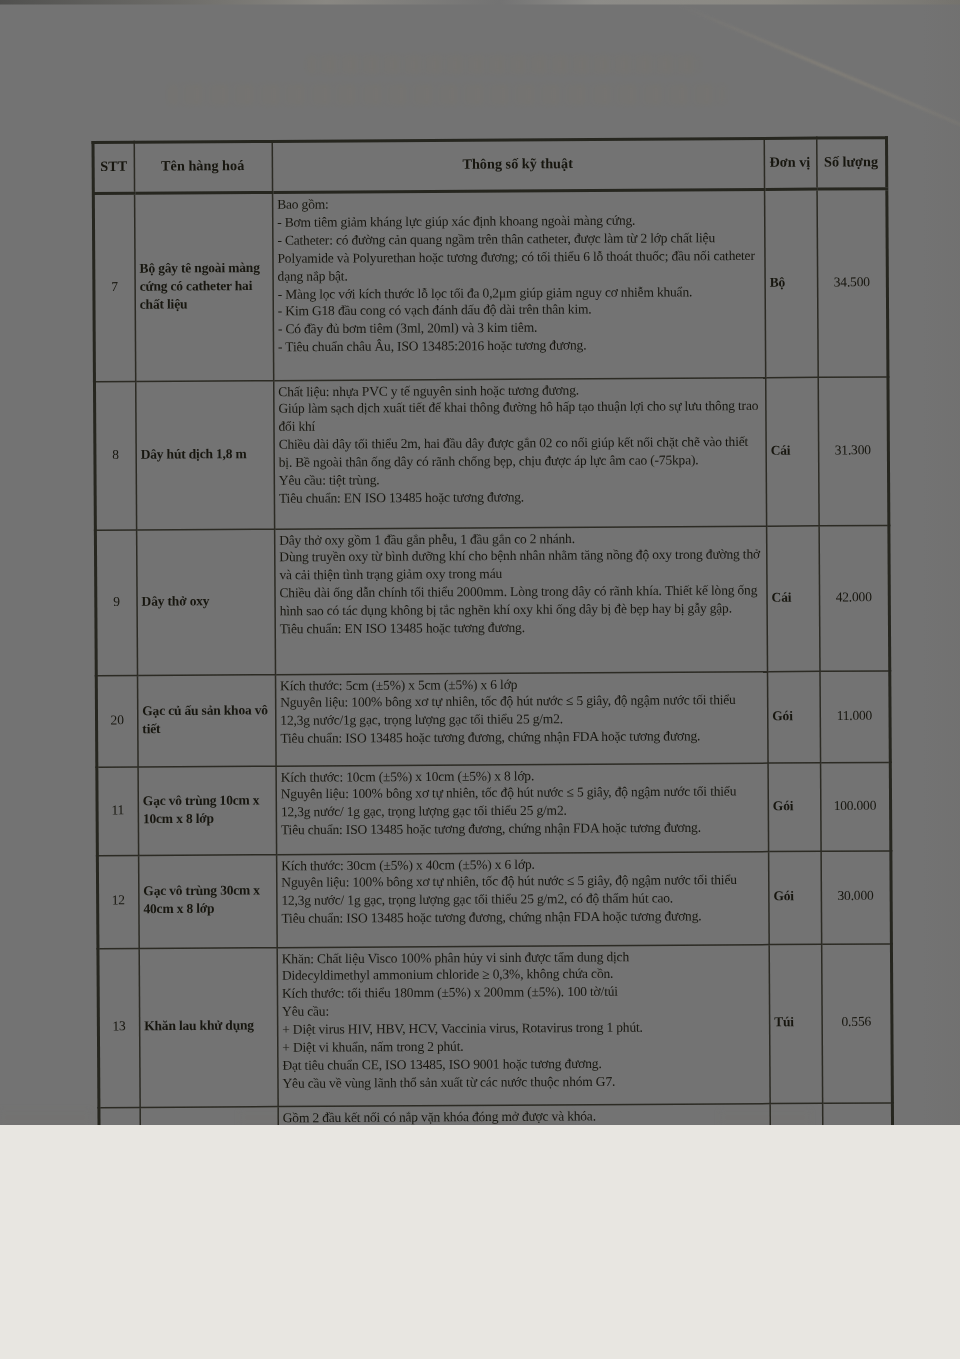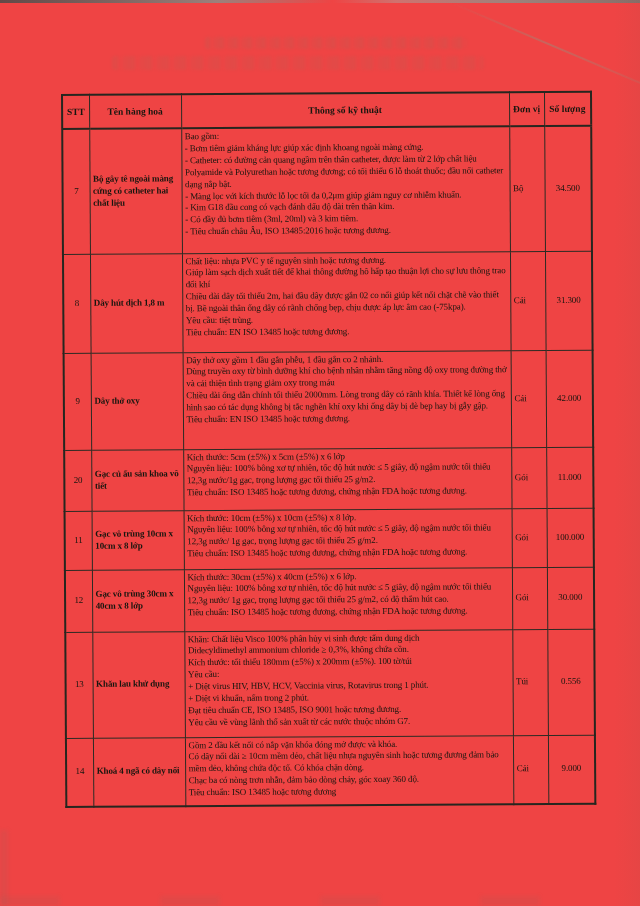--- a/index.html
+++ b/index.html
@@ -3,23 +3,23 @@
 <meta charset="utf-8">
 <style>
   html, body {
     margin: 0;
     padding: 0;
     background: #e8e6e1;
   }
   .screen {
     position: relative;
     width: 640px;
-    height: 906px;
+    height: 750px;
     overflow: hidden;
-    background: #ef4444;
+    background: #737373;
     font-family: "Liberation Serif", "DejaVu Serif", serif;
   }
   
   .scan-top-edge {
     position: absolute;
     top: 0; left: 0;
     width: 100%; height: 3px;
     background: linear-gradient(90deg,
       #4a4a48 0%, #6b6a66 18%, #8d8b85 34%, rgba(160,158,150,0) 52%,
       rgba(170,168,160,0.55) 62%, #8f8d86 80%, #77756f 100%);
@@ -110,21 +110,21 @@
   }
   table.goods td {
     font-size: 9px;
     line-height: 11.9px;
     letter-spacing: -0.12px;
     padding: 2px 3px;
   }
   td.cell-stt  { text-align: center; vertical-align: middle; }
   td.cell-name { vertical-align: middle; padding-left: 4px; font-weight: bold; }
   td.cell-spec { vertical-align: top; white-space: pre-line; padding-left: 4px; padding-top: 1px; }
-  td.cell-unit { vertical-align: middle; padding-left: 4px; }
+  td.cell-unit { vertical-align: middle; padding-left: 4px; font-weight: bold; }
   td.cell-qty  { text-align: center; vertical-align: middle; padding-right: 3px; }
 
   tbody tr:nth-child(1) { height: 125px; }
   tbody tr:nth-child(2) { height: 99px; }
   tbody tr:nth-child(3) { height: 97px; }
   tbody tr:nth-child(4) { height: 61px; }
   tbody tr:nth-child(5) { height: 59px; }
   tbody tr:nth-child(6) { height: 62px; }
   tbody tr:nth-child(7) { height: 106px; }
   tbody tr:nth-child(8) { height: 69px; }

